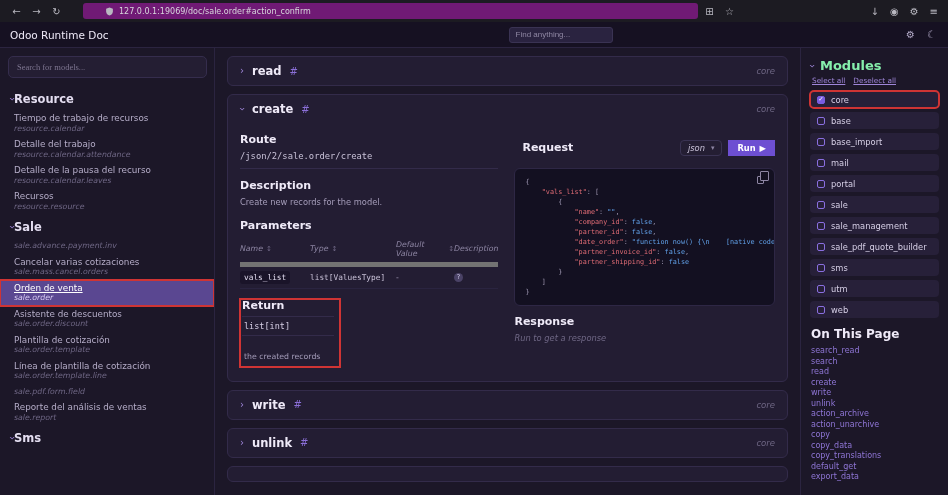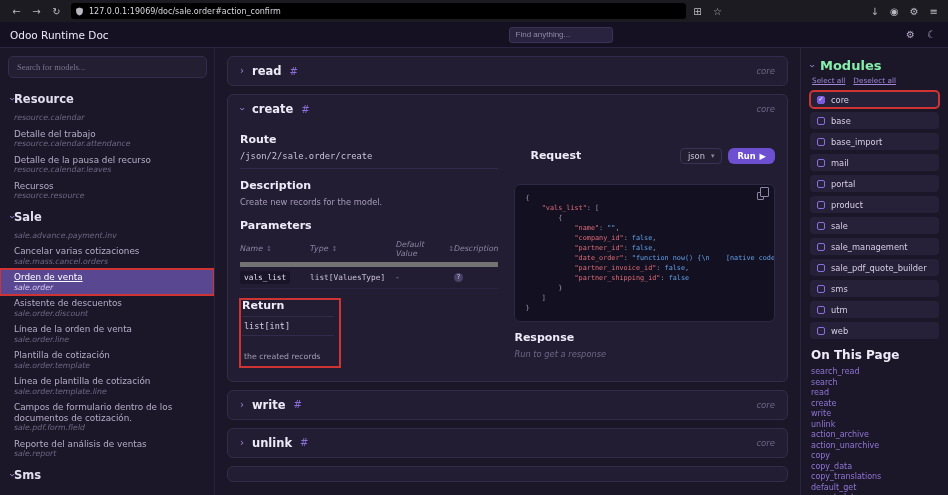--- a/index.html
+++ b/index.html
@@ -3,21 +3,21 @@
 <meta charset="utf-8">
 <style>
   *{margin:0;padding:0;box-sizing:border-box;}
   html,body{width:948px;height:495px;overflow:hidden;}
   body{background:#1c1728;font-family:"DejaVu Sans",sans-serif;color:#d6cfe6;}
   .screen{width:948px;height:495px;display:flex;flex-direction:column;}
 
   
   .chrome{height:22px;background:#1c1b22;display:flex;align-items:center;gap:3px;padding:0 8px;flex:0 0 auto;}
   .chrome-icon{color:#b9b8c1;font-size:10px;width:17px;text-align:center;cursor:pointer;}
-  .urlbar{flex:0 0 615px;height:16px;background:#000000;border-radius:3px;display:flex;align-items:center;padding:0 4px;gap:5px;margin-left:3px;}
+  .urlbar{flex:0 0 615px;height:16px;background:#701a75;border-radius:3px;display:flex;align-items:center;padding:0 22px;gap:5px;margin-left:15px;}
   .url-text{font-size:8px;color:#d8d7dd;flex:1;white-space:nowrap;overflow:hidden;}
   .chrome-right{display:flex;gap:11px;margin-left:auto;padding-right:2px;}
   .chrome-right .chrome-icon{width:auto;}
 
   
   .appbar{height:26px;background:#161122;border-bottom:1px solid #2b2440;display:flex;align-items:center;flex:0 0 auto;}
   .app-title{width:215px;padding-left:10px;font-size:10.5px;color:#efeaf8;white-space:nowrap;}
   .find-input{width:104px;height:16px;background:#2a2340;border:1px solid #3a3353;border-radius:3px;color:#d6cfe6;font-size:8px;padding:0 6px;margin:0 auto;outline:none;}
   .find-input::placeholder{color:#8f87a3;}
   .appbar-icons{padding-right:12px;display:flex;gap:12px;color:#b3aac8;font-size:10px;}
@@ -63,25 +63,25 @@
   .mono{font-family:"DejaVu Sans Mono",monospace;}
   .pt-name{background:#1a1429;padding:2px 4px;border-radius:3px;color:#e3ddf0;font-size:7.8px;}
   .pt-type{color:#c9c2d8;font-size:7.8px;}
   .info-circle{display:inline-flex;width:9px;height:9px;border-radius:50%;background:#4a4266;color:#cfc7e6;font-size:6.5px;align-items:center;justify-content:center;cursor:pointer;}
   .return-block{margin-top:10px;width:100px;padding:0 6px 6px 2px;}
   .return-block .h3{margin:6px 0 4px;}
   .return-type{font-family:"DejaVu Sans Mono",monospace;font-size:8.5px;color:#d6cfe6;border-top:1px solid #332b4a;border-bottom:1px solid #332b4a;padding:4px 2px;}
   .return-desc{font-size:7.8px;color:#a59dba;margin-top:16px;padding-left:2px;}
 
   .req-head{display:flex;align-items:center;margin-top:10px;}
-  .req-head .h3{margin:16px;}
+  .req-head .h3{margin:8px;}
   .req-controls{margin-left:auto;display:flex;gap:6px;align-items:center;}
-  .select{background:#241e33;border:1px solid #3a3353;border-radius:4px;font-size:8.3px;color:#c9c2d8;padding:2px 7px;display:flex;gap:6px;align-items:center;cursor:pointer;}
+  .select{background:#241e33;border:1px solid #3a3353;border-radius:4px;font-size:8.3px;color:#c9c2d8;padding:2px 7px;display:flex;gap:6px;align-items:center;cursor:pointer;font-style:italic;}
   .caret{font-size:7px;color:#8d85a3;}
-  .run-btn{background:#6d4fd2;border:none;border-radius:6px;color:#ffffff;font-size:8.3px;font-weight:bold;padding:3px 9px;cursor:pointer;display:flex;gap:4px;align-items:center;font-family:"DejaVu Sans",sans-serif;}
+  .run-btn{background:#6d4fd2;border:none;border-radius:0;color:#ffffff;font-size:8.3px;font-weight:bold;padding:3px 9px;cursor:pointer;display:flex;gap:4px;align-items:center;font-family:"DejaVu Sans",sans-serif;}
   .codeblock{position:relative;background:#131021;border:1px solid #2e2745;border-radius:6px;padding:8px 10px;margin-top:6px;overflow:hidden;}
   .code-line{font-family:"DejaVu Sans Mono",monospace;font-size:6.8px;line-height:10px;white-space:pre;}
   .tok-p{color:#9a93ad;} .tok-k{color:#e06c75;} .tok-s{color:#61a0e8;} .tok-b{color:#61a0e8;}
   .copy-icon{position:absolute;top:7px;right:10px;width:7px;height:8px;border:1px solid #8d85a3;border-radius:1px;cursor:pointer;}
   .copy-icon:before{content:"";position:absolute;left:2px;bottom:2px;width:7px;height:8px;border:1px solid #8d85a3;border-radius:1px;background:#131021;}
   .resp-hint{font-size:8.3px;font-style:italic;color:#6f6785;margin-top:2px;}
   .resp-title{margin-top:9px;}
 
   
   .right-panel{width:148px;flex:0 0 auto;border-left:1px solid #2b2440;background:#1c1728;overflow:hidden;padding:10px 9px 0;}
@@ -133,20 +133,21 @@
   <div class="content">
 
     <aside class="left-panel">
       <input class="model-search" placeholder="Search for models..." style="">
       <div id="model-tree">
           <div class="tree-group-header">
             <span class="chev expanded">›</span>
             <span class="tree-group-label">Resource</span>
           </div>
           <div class="tree-item">
+            <div class="tree-item-label">Tiempo de trabajo de recursos</div>
             <div class="tree-item-model">resource.calendar</div>
           </div>
           <div class="tree-item">
             <div class="tree-item-label">Detalle del trabajo</div>
             <div class="tree-item-model">resource.calendar.attendance</div>
           </div>
           <div class="tree-item">
             <div class="tree-item-label">Detalle de la pausa del recurso</div>
             <div class="tree-item-model">resource.calendar.leaves</div>
           </div>
@@ -167,33 +168,28 @@
           </div>
           <div class="tree-item selected annot">
             <div class="tree-item-label">Orden de venta</div>
             <div class="tree-item-model">sale.order</div>
           </div>
           <div class="tree-item">
             <div class="tree-item-label">Asistente de descuentos</div>
             <div class="tree-item-model">sale.order.discount</div>
           </div>
           <div class="tree-item">
-            <div class="tree-item-label">Línea de la orden de venta</div>
-            <div class="tree-item-model">sale.order.line</div>
-          </div>
-          <div class="tree-item">
             <div class="tree-item-label">Plantilla de cotización</div>
             <div class="tree-item-model">sale.order.template</div>
           </div>
           <div class="tree-item">
             <div class="tree-item-label">Línea de plantilla de cotización</div>
             <div class="tree-item-model">sale.order.template.line</div>
           </div>
           <div class="tree-item">
-            <div class="tree-item-label">Campos de formulario dentro de los documentos de cotización.</div>
             <div class="tree-item-model">sale.pdf.form.field</div>
           </div>
           <div class="tree-item">
             <div class="tree-item-label">Reporte del análisis de ventas</div>
             <div class="tree-item-model">sale.report</div>
           </div>
           <div class="tree-group-header">
             <span class="chev expanded">›</span>
             <span class="tree-group-label">Sms</span>
           </div>
@@ -352,24 +348,20 @@
           <div class="module-row">
             <span class="checkbox"></span>
             <span class="module-label">mail</span>
           </div>
           <div class="module-row">
             <span class="checkbox"></span>
             <span class="module-label">portal</span>
           </div>
           <div class="module-row">
             <span class="checkbox"></span>
-            <span class="module-label">product</span>
-          </div>
-          <div class="module-row">
-            <span class="checkbox"></span>
             <span class="module-label">sale</span>
           </div>
           <div class="module-row">
             <span class="checkbox"></span>
             <span class="module-label">sale_management</span>
           </div>
           <div class="module-row">
             <span class="checkbox"></span>
             <span class="module-label">sale_pdf_quote_builder</span>
           </div>

